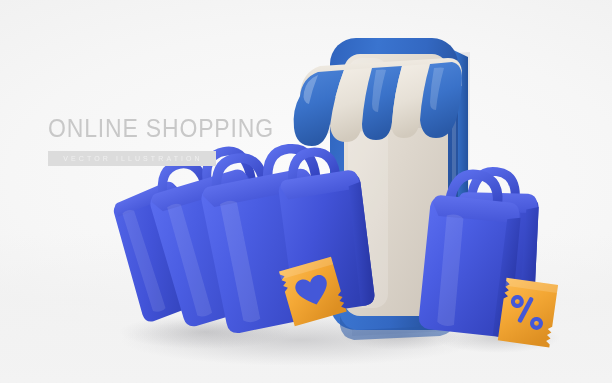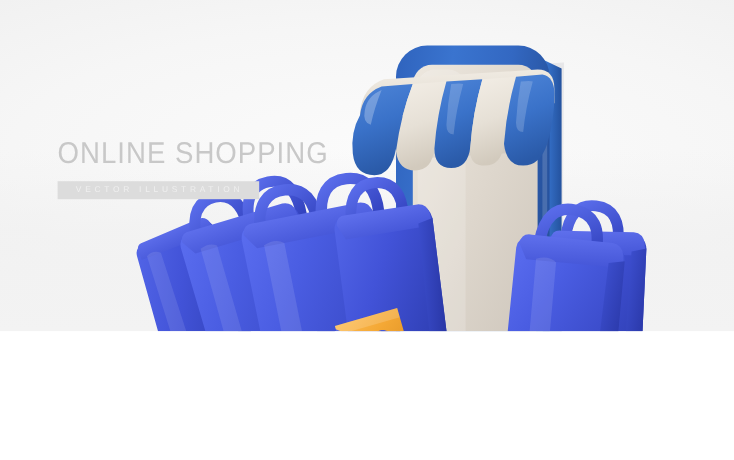--- a/index.html
+++ b/index.html
@@ -8,21 +8,21 @@
     padding: 0;
     background: #ffffff;
   }
   body {
     font-family: "Liberation Sans", sans-serif;
   }
 
   .scene {
     position: relative;
     width: 612px;
-    height: 276px;
+    height: 383px;
     overflow: hidden;
     background:
       radial-gradient(120% 90% at 52% 46%, #fbfbfb 0%, #f6f6f6 42%, #f0f0f0 72%, #ececec 100%);
   }
 
   
   .floor {
     position: absolute;
     left: 0;
     right: 0;

